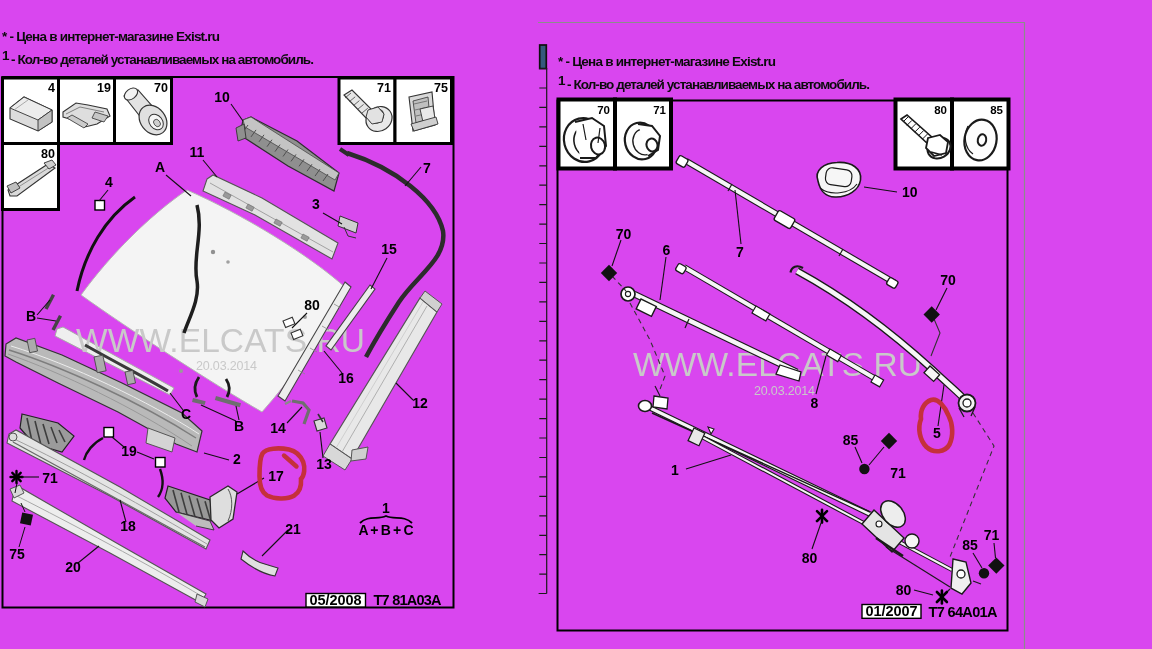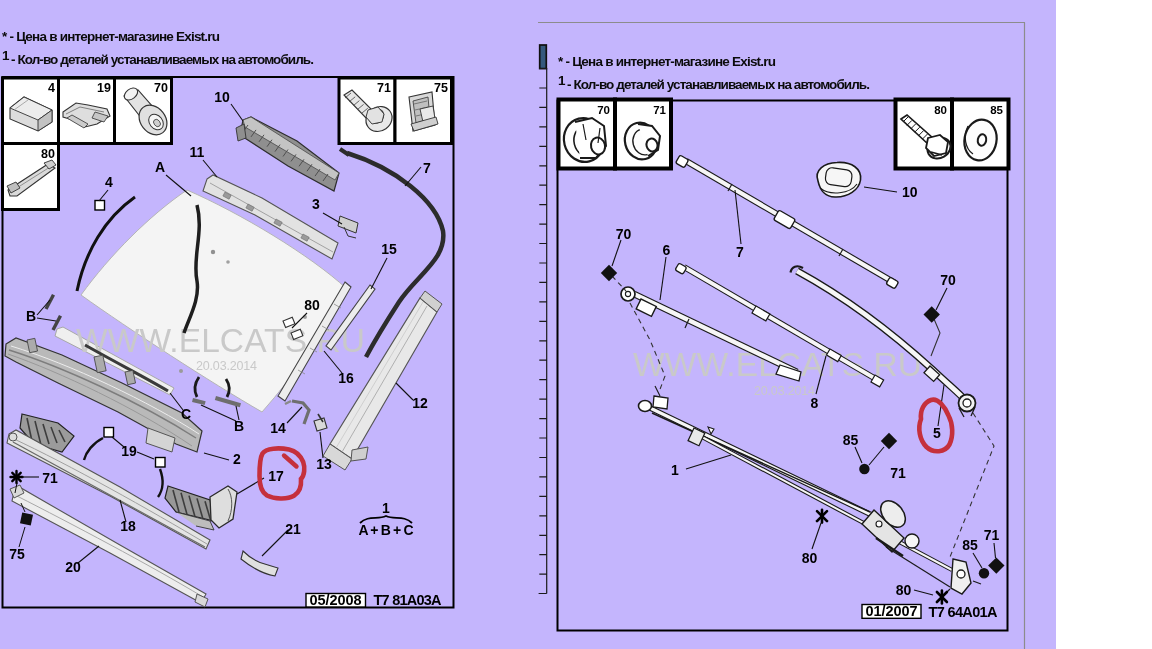--- a/index.html
+++ b/index.html
@@ -1,14 +1,14 @@
 <!DOCTYPE html>
 <html><head><meta charset="utf-8"><style>
 html,body{margin:0;padding:0;background:#fff;}
-#page{position:relative;width:1056px;height:649px;background:#c4b5fd;overflow:hidden;
+#page{position:relative;width:1152px;height:649px;background:#d946ef;overflow:hidden;
 font-family:"Liberation Sans",sans-serif;text-decoration:underline;}
 svg{position:absolute;top:0;left:0;}
 text{font-family:"Liberation Sans",sans-serif;}
 .lbl{font-weight:bold;font-size:14px;fill:#000;}
 .bn{font-weight:bold;font-size:12.5px;fill:#000;}
 .bn2{font-weight:bold;font-size:11.5px;fill:#000;}
 .hdr{font-weight:bold;font-size:13.5px;fill:#0b0b0b;}
 .wm{font-size:33.5px;fill:#c9c9c9;}
 .dt{font-size:12.5px;fill:#c9c9c9;}
 .ftr{font-weight:bold;font-size:14.5px;fill:#000;}

